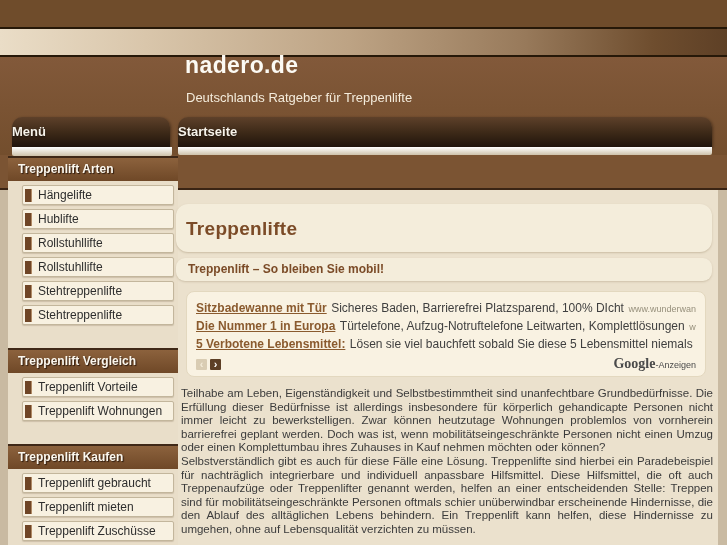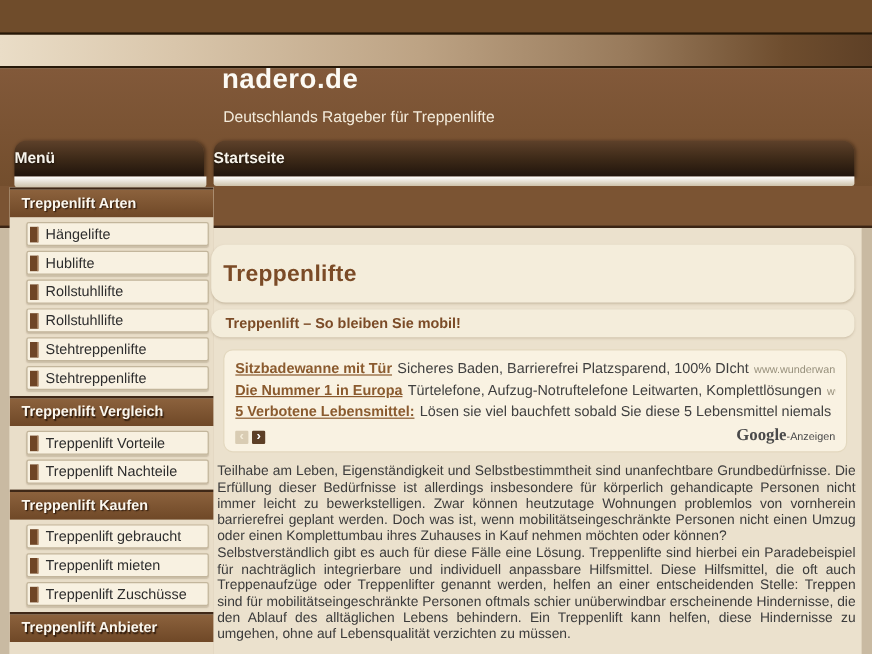--- a/index.html
+++ b/index.html
@@ -28,21 +28,21 @@
          color:#F7F3EA; font-size:13px; font-weight:bold; line-height:30px; 
          text-shadow:0 1px 2px rgba(0,0,0,0.6); cursor:pointer; }
   .tab-menu { left:12px; width:158px; }
   .tab-home { left:178px; width:534px; }
   .tab-strip { position:absolute; top:147px; height:8px; background:linear-gradient(#FFFFFF,#CEC2AA); border-radius:0 0 2px 2px; }
   .strip-menu { left:12px; width:160px; height:9px; }
   .strip-home { left:178px; width:534px; }
 
   
   .sidebar { position:absolute; left:8px; top:156px; width:170px; height:389px; overflow:hidden; background:#E9DEC9; }
-  .side-header { height:23px; border-top:2px solid #3F2817; margin-top:5px;
+  .side-header { height:23px; border-top:2px solid #3F2817; margin-top:23px;
                  background:linear-gradient(#8C623D,#6F4827);
                  color:#FBF7EE; font-size:12px; font-weight:bold; line-height:23px; padding-left:10px;
                  text-shadow:1px 1px 1px #2E1A0C; cursor:pointer; }
   .side-header:first-child { margin-top:0; }
   .side-item { margin:4px 4px 0 14px; height:18px; background:#F8F1E1; border:1px solid #C3B69C; border-radius:2px;
                display:flex; align-items:center; padding-left:2px; cursor:pointer;
                box-shadow:0 1px 1px rgba(120,100,70,0.25); }
   .bullet { width:6px; height:13px; background:#6F4526; border-right:1px solid #B08A66; margin-right:6px; }
   .side-label { font-size:12px; color:#2D2D2D; white-space:nowrap; overflow:hidden; }
 
@@ -121,21 +121,21 @@
       <span class="side-label">Stehtreppenlifte</span>
     </div>
 
     <div class="side-header">Treppenlift Vergleich</div>
     <div class="side-item">
       <span class="bullet"></span>
       <span class="side-label">Treppenlift Vorteile</span>
     </div>
     <div class="side-item">
       <span class="bullet"></span>
-      <span class="side-label">Treppenlift Nachteile</span>
+      <span class="side-label">Treppenlift Wohnungen</span>
     </div>
 
     <div class="side-header">Treppenlift Kaufen</div>
     <div class="side-item">
       <span class="bullet"></span>
       <span class="side-label">Treppenlift gebraucht</span>
     </div>
     <div class="side-item">
       <span class="bullet"></span>
       <span class="side-label">Treppenlift mieten</span>

